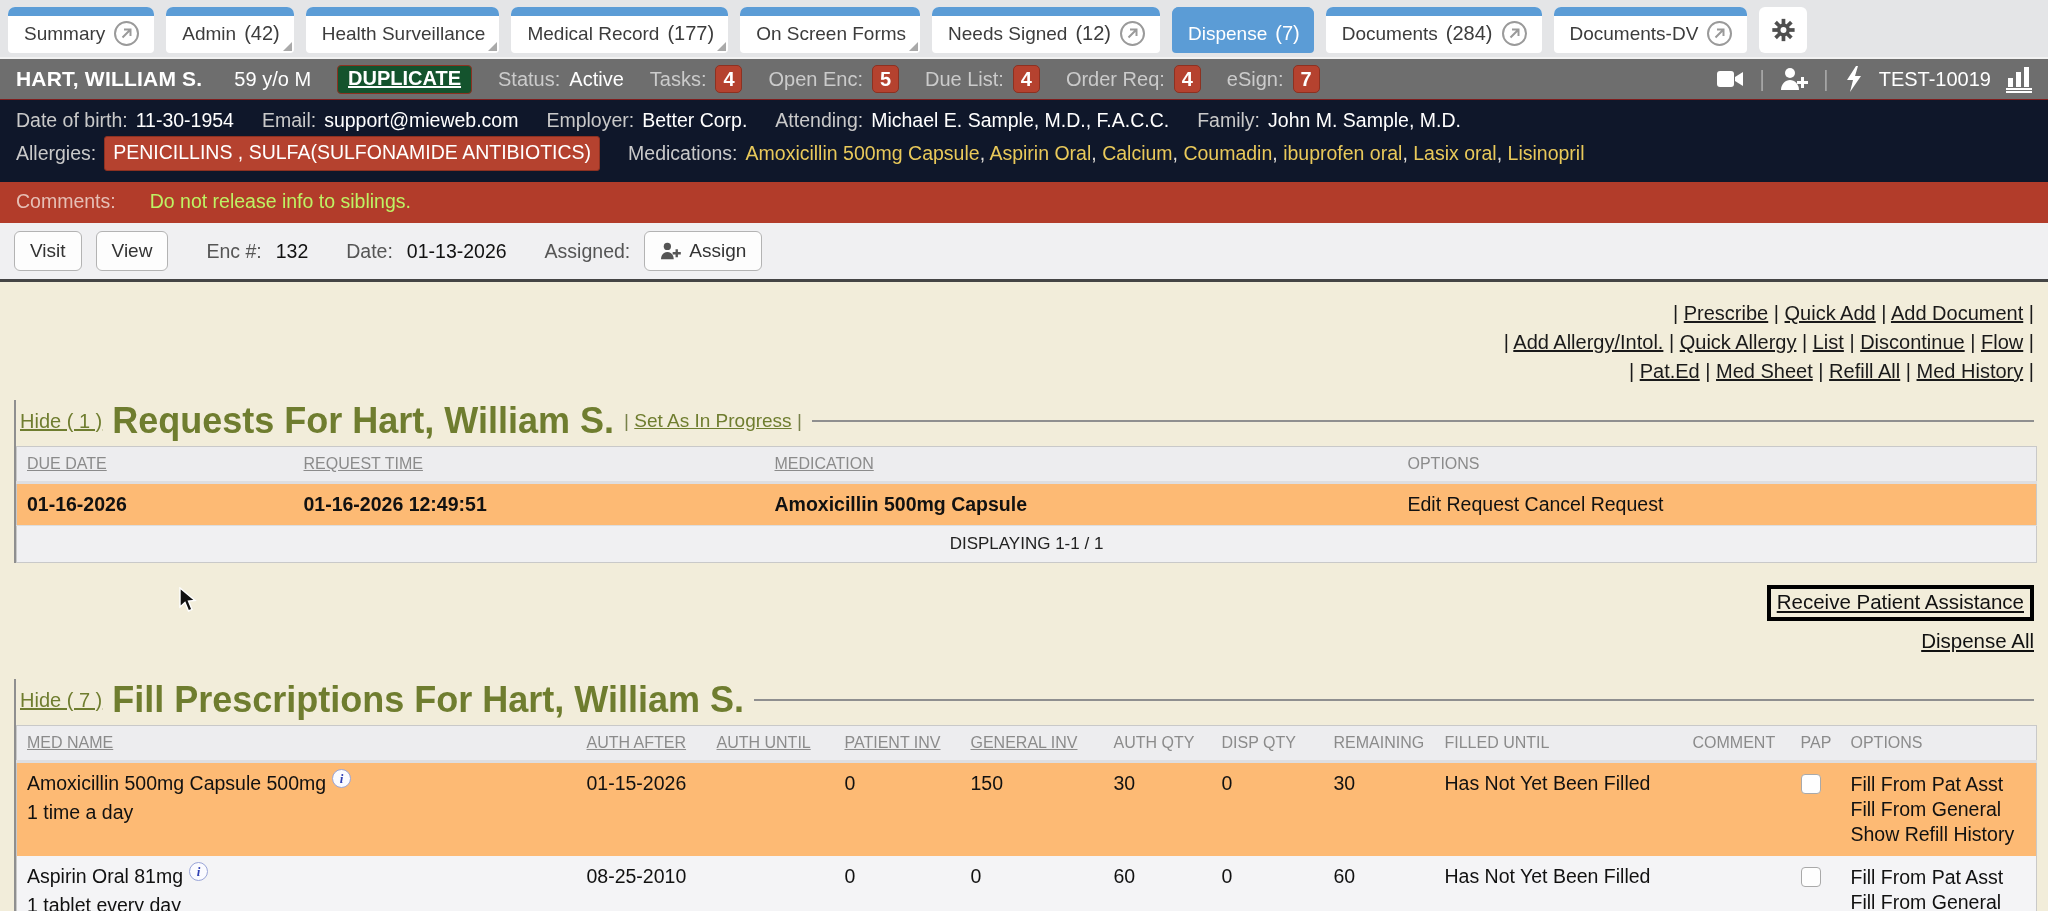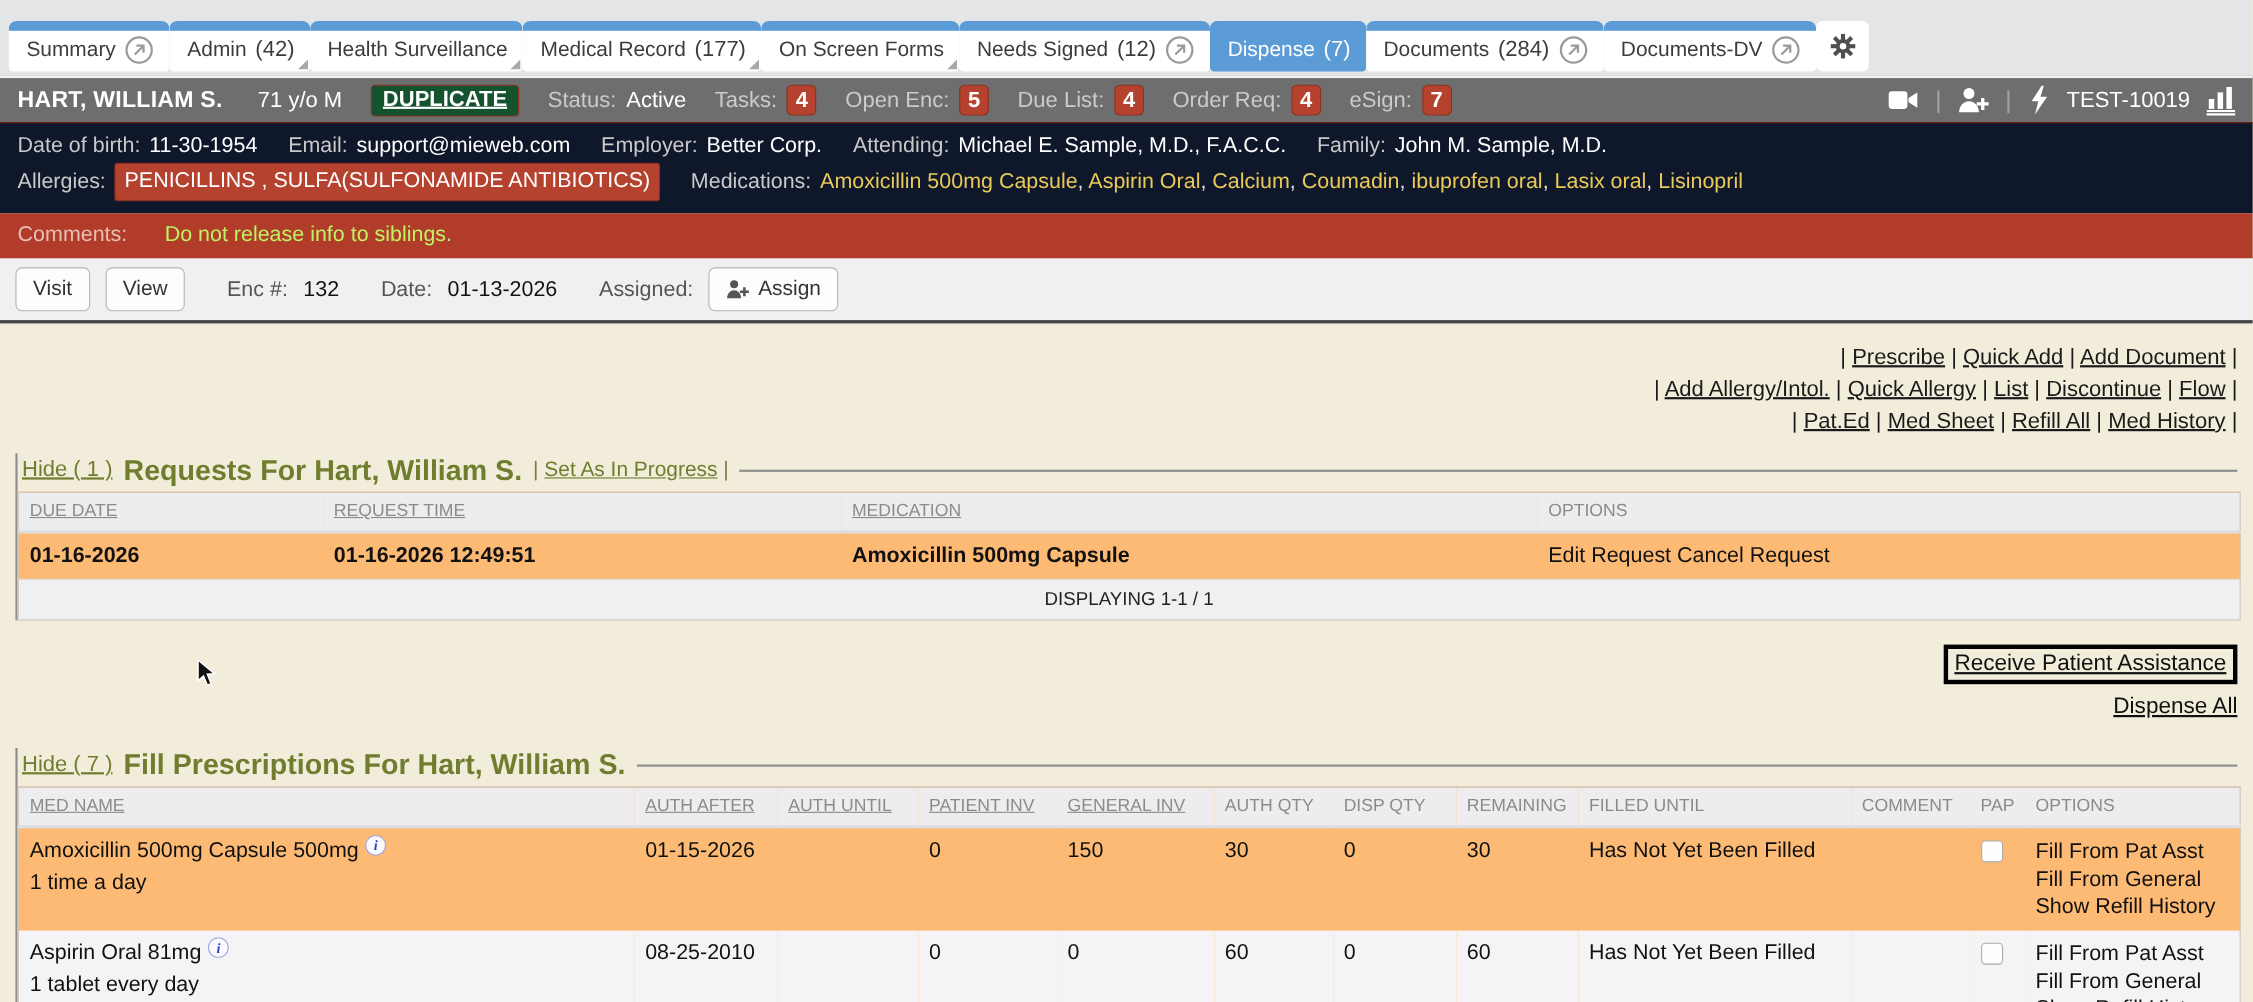--- a/index.html
+++ b/index.html
@@ -6,21 +6,21 @@
   html,body { width:2048px; height:911px; overflow:hidden; }
   body {
     font-family:"Liberation Sans", sans-serif;
     background:#f2edda;
     position:relative;
     color:#1a1a1a;
   }
   a { cursor:pointer; }
 
   
-  .tabbar { height:69px; background:#e4e5e7; display:flex; align-items:flex-end; padding:0 0 4px 8px; gap:0; }
+  .tabbar { height:57px; background:#e4e5e7; display:flex; align-items:flex-end; padding:0 0 4px 8px; gap:12px; }
   .tab {
     position:relative; background:#fff; border-radius:7px 7px 4px 4px;
     padding:17px 14px 10px 16px; font-size:19px; color:#3c3c3c;
     display:flex; align-items:center; gap:8px; height:46px; white-space:nowrap;
     overflow:hidden; cursor:pointer;
   }
   .tab::before { content:""; position:absolute; top:0; left:0; right:0; height:9px; background:#5b9cd6; }
   .tab.active { background:#5b9cd6; color:#fff; font-weight:normal; }
   .tab .count { font-size:20px; }
   .tab.has-fold::after {
@@ -81,21 +81,21 @@
   
   .main { padding:0 14px; position:relative; }
   .links-right { text-align:right; font-size:20px; line-height:29px; margin-top:17px; color:#1a1a1a; }
   .links-row::before { content:"| "; }
   .lw::after { content:" | "; }
   .links-row a { color:#1a1a1a; text-decoration:underline; }
 
   .section { border-left:2px solid #8f8f8f; margin-top:14px; }
   .section-head { display:flex; align-items:center; gap:10px; padding-left:4px; }
   .hide-link { color:#6f7d2f; font-size:20px; text-decoration:underline; white-space:nowrap; }
-  .section-title { color:#6f7d2f; font-size:26px; font-weight:bold; white-space:nowrap; }
+  .section-title { color:#6f7d2f; font-size:36px; font-weight:bold; white-space:nowrap; }
   .inprog-wrap { color:#77814a; font-size:19px; white-space:nowrap; }
   .inprog-wrap::before { content:"| "; }
   .inprog-wrap::after { content:" |"; }
   .inprog-wrap a { color:#6f7d2f; text-decoration:underline; }
   .head-rule { flex:1; height:0; border-top:2px solid #8f8f8f; }
 
   table { border-collapse:collapse; width:2020px; background:#fdba74; border:1px solid #c9c9c9; table-layout:fixed; margin-top:4px; }
   th {
     background:#ededef; color:#8b8b8b; font-weight:normal; font-size:16px; text-align:left;
     padding:8px 10px; border-bottom:3px solid #dedee0; white-space:nowrap;
@@ -202,21 +202,21 @@
           <circle cx="14.5" cy="14" r="3.2" fill="#fff"></circle>
       </g>
     </svg>
   </div>
 </div>
 
 <div class="patientbar">
   <span class="pgroup">
     <span class="pname">HART, WILLIAM S.</span>
     <span style="width:14px"></span>
-    <span>71 y/o M</span>
+    <span>59 y/o M</span>
   </span>
   <span class="badge-dup">DUPLICATE</span>
   <span class="pgroup">
     <span class="plabel">Status:</span>
     <span>Active</span>
   </span>
   <span class="pgroup">
     <span class="plabel">Tasks:</span>
     <span class="badge-num">4</span>
   </span>

